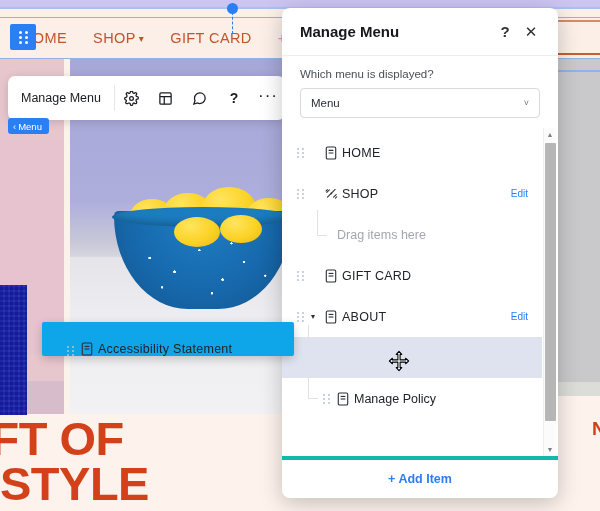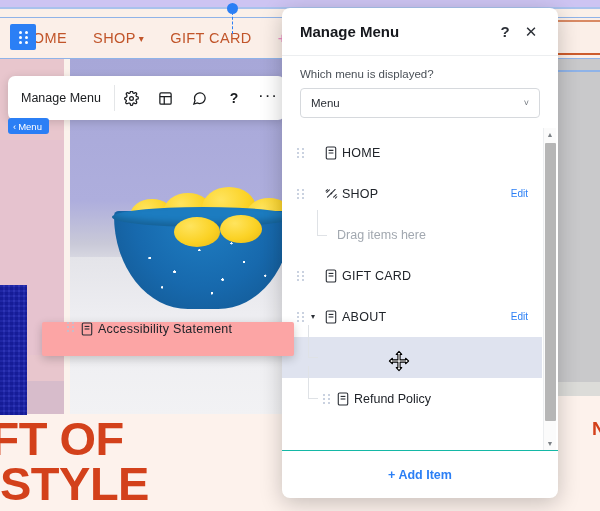--- a/index.html
+++ b/index.html
@@ -175,36 +175,36 @@
   .placeholder { position:relative; height:41px; display:flex; align-items:center; padding-left:46px;
                  font-size:12.5px; color:#a2a8b0;margin-left:9px; }
   .tree-l { position:absolute; left:26px; top:-4px; width:10px; height:26px;
             border-left:1px solid #dfe2e6; border-bottom:1px solid #dfe2e6; }
   .tree-branch { position:absolute; left:26px; top:-12px; width:10px; height:33px;
             border-left:1px solid #dfe2e6; border-bottom:1px solid #dfe2e6; }
 
   
   .drag-ghost {
     position:absolute; left:42px; top:322px; width:252px; height:34px;
-    background:#fca5a5; box-shadow:0 3px 10px rgba(0,0,0,.20); border-radius:2px;
-    display:flex; align-items:flex-start; padding-left:22px; z-index:40;
+    background:#0ea5e9; box-shadow:0 3px 10px rgba(0,0,0,.20); border-radius:2px;
+    display:flex; align-items:flex-end; padding-left:22px; z-index:40;
   }
   .drag-ghost .row-label { font-size:12.5px; color:#20242a; }
 
   .move-cursor { position:absolute; left:388px; top:350px; width:22px; height:22px; z-index:60; }
 
   
   .sbar { position:absolute; right:2px; top:0; bottom:0; width:13px; background:#fbfbfb;
           border-left:1px solid #eceef0; display:flex; flex-direction:column; align-items:center; }
   .sb-arrow { width:13px; height:13px; display:flex; align-items:center; justify-content:center;
               color:#7c8186; font-size:7px; }
   .sb-track { flex:1; width:13px; position:relative; }
   .sb-thumb { position:absolute; left:1px; top:2px; width:11px; height:278px; background:#b6b6b6; border-radius:1px; }
 
-  .dlg-foot { flex:0 0 auto; height:48px; border-top:1px solid #14b8a6;
+  .dlg-foot { flex:0 0 auto; height:42px; border-top:4px solid #14b8a6;
               display:flex; align-items:center; justify-content:center; }
   .add-item { font-size:12.5px; color:#2b7ff5; font-weight:700; }
 </style>
 </head>
 <body>
 
 <div id="canvas">
 
   <div class="lav-strip"></div>
   <div class="blue-line-1"></div>
@@ -433,21 +433,21 @@
                 <i></i>
               </span>
             </span>
           <span class="pg-icon">
             <svg width="12" height="14" viewBox="0 0 14 16" fill="none" stroke="#2b2f36" stroke-width="1.3">
                 <rect x="1.5" y="1" width="11" height="14" rx="1.6"></rect>
                 <line x1="4.2" y1="5" x2="9.8" y2="5"></line>
                 <line x1="4.2" y1="8" x2="9.8" y2="8"></line>
               </svg>
           </span>
-          <span class="row-label">Refund Policy</span>
+          <span class="row-label">Manage Policy</span>
         </div>
 
       </div>
 
       <div class="sbar">
         <span class="sb-arrow">▲</span>
         <span class="sb-track">
           <span class="sb-thumb"></span>
         </span>
         <span class="sb-arrow">▼</span>

